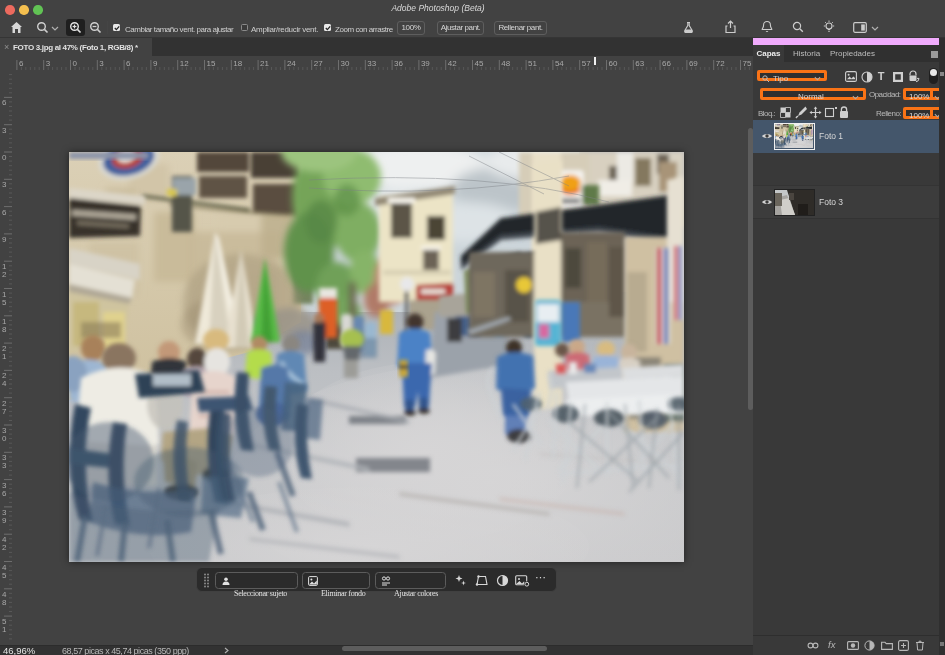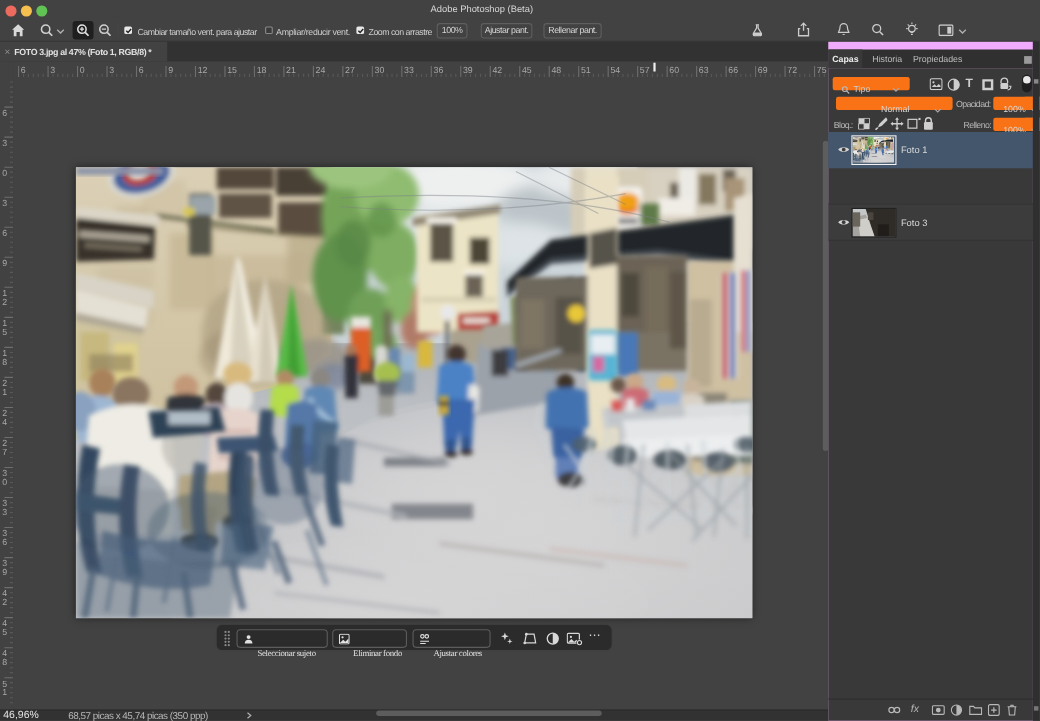--- a/index.html
+++ b/index.html
@@ -3,21 +3,21 @@
 <meta charset="utf-8">
 <style>
   * { margin:0; padding:0; box-sizing:border-box; }
   html,body { width:945px; height:655px; overflow:hidden; background:#424242;
     font-family:"Liberation Sans", sans-serif; }
   .abs { position:absolute; }
   
   #titlebar { left:0; top:0; width:945px; height:17px; background:#424242; }
   .tl { position:absolute; top:5px; width:9.5px; height:9.5px; border-radius:50%; }
   #title { position:absolute; top:3px; left:0; width:876px; text-align:center;
-    font-size:8.5px; color:#d8d8d8; }
+    font-size:8.5px; color:#d8d8d8;font-style:italic; }
   
   #optionsbar { left:0; top:17px; width:945px; height:21px; background:#424242;
     border-bottom:1px solid #353535;padding-left:43px; }
   .opt-txt { position:absolute; top:8px; font-size:8px; letter-spacing:-0.45px; color:#cfcfcf; white-space:nowrap; }
   .cb { position:absolute; top:7px; width:7px; height:7px; border-radius:1.5px; }
   .cb.on { background:#e8e8e8; }
   .cb.off { background:#3a3a3a; border:1px solid #8a8a8a; }
   .obtn { position:absolute; top:20.5px; height:14px; border:1px solid #5e5e5e;
     border-radius:3px; color:#d6d6d6; font-size:8px; letter-spacing:-0.4px; text-align:center; line-height:12px; }
   .vsep { position:absolute; top:4px; width:1px; height:13px; background:#454545; }
@@ -46,21 +46,21 @@
   #hscroll { left:342px; top:646px; width:205px; height:5px; background:#5d5d5d; border-radius:3px; }
   
   #statusbar { left:0; top:645px; width:753px; height:10px; background:#323232; border-top:1px solid #2c2c2c;}
   
   #rightcol { left:753px; top:38px; width:186px; height:617px; background:#f0abfc; }
   #dockstrip { left:939px; top:38px; width:6px; height:617px; background:#2f2f2f; }
   #paneltabs { position:absolute; left:0px; top:7px; width:186px; height:17px; background:#303030; }
   .ptab { position:absolute; top:4px; font-size:8px; color:#bdbdbd; }
   #capas-tab { left:7px; top:0; width:31px; height:17px; background:#393939; padding:4px 0 0 0; text-align:center; color:#ececec; font-weight:bold; font-size:8px;}
   #panelbody { position:absolute; left:0; top:24px; width:186px; height:593px; background:#393939; }
-  .pcontrol { position:absolute; background:#2f2f2f; border:6px solid #f97316; border-radius:2px; color:#cccccc; font-size:8px;padding-left:39px; }
+  .pcontrol { position:absolute; background:#2f2f2f; border:3px solid #f97316; border-radius:2px; color:#cccccc; font-size:8px;padding-left:39px; }
   .ptext { position:absolute; font-size:8px; letter-spacing:-0.55px; color:#b8b8b8; white-space:nowrap; }
   .layerrow { position:absolute; left:0; width:186px; height:32.4px; }
   .eye { position:absolute; left:8px; top:12px; }
   .thumb { position:absolute; left:21px; top:2.5px; width:41px; height:27px; overflow:hidden;}
   .lname { position:absolute; left:66px; top:11px; font-size:8.5px; color:#d8d8d8; }
 </style>
 </head>
 <body>
 
 <div class="abs" id="titlebar">

